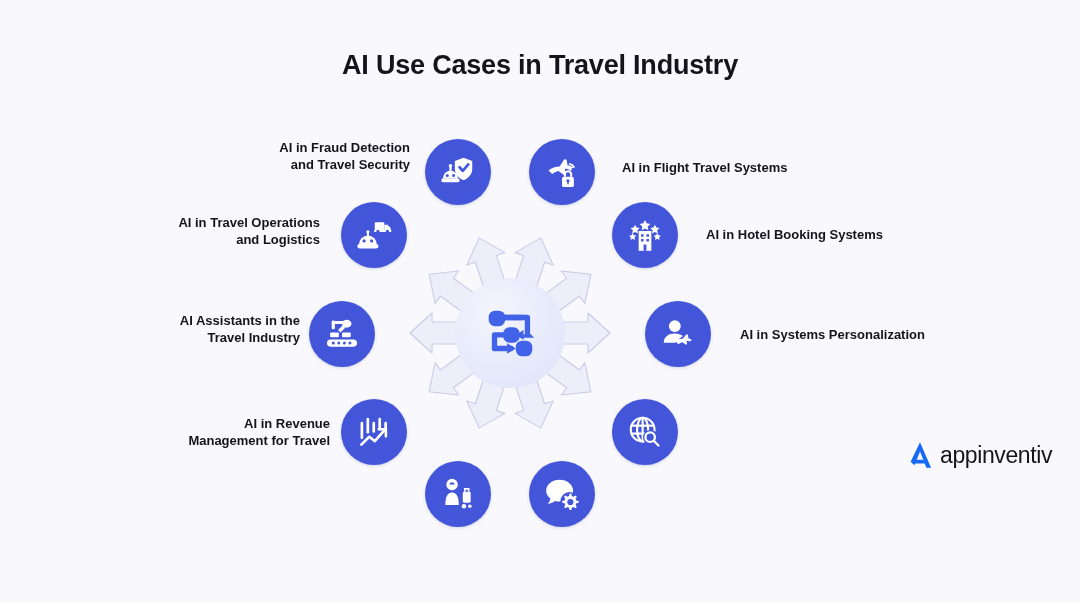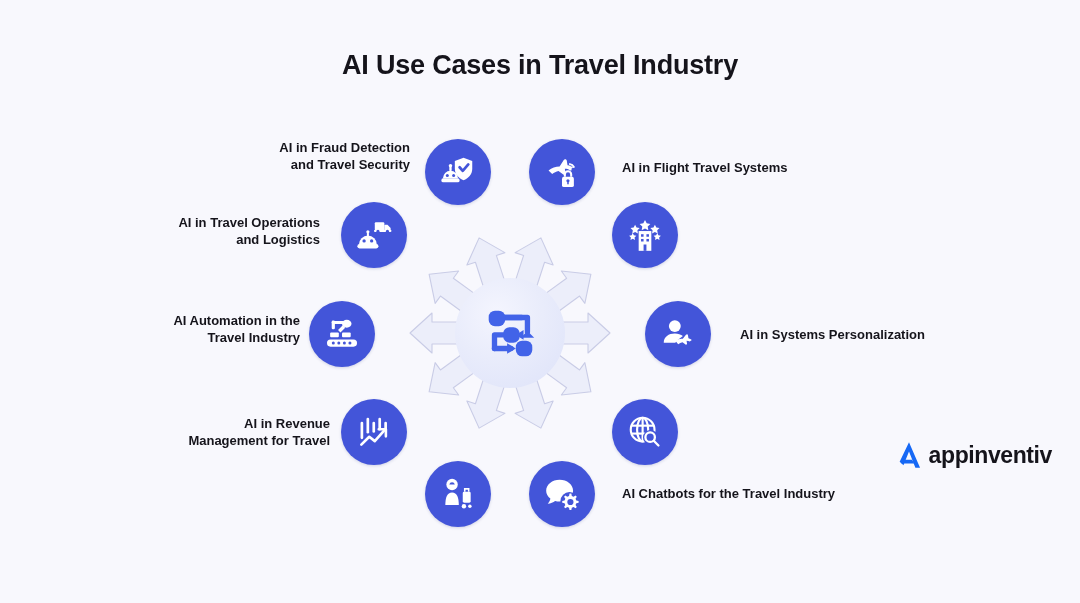--- a/index.html
+++ b/index.html
@@ -103,21 +103,21 @@
     bottom: 20px;
     display: flex;
     align-items: center;
     gap: 3px;
   }
   #brand-mark { width: 34px; height: 34px; display: block; }
   #brand-name {
     font-size: 23px;
     color: #15141b;
     letter-spacing: -0.4px;
-    font-weight: bold;
+    font-weight: normal;
   }
 </style>
 </head>
 <body>
 
 <div id="infographic">
 
   <div id="page-title">AI Use Cases in Travel Industry</div>
 
   <div id="hub">
@@ -217,20 +217,21 @@
       <rect x="16" y="19" width="16" height="25" fill="#ffffff"></rect>
       <g fill="#4355d9">
         <rect x="19" y="23" width="3.2" height="3.2"></rect>
         <rect x="25.8" y="23" width="3.2" height="3.2"></rect>
         <rect x="19" y="29" width="3.2" height="3.2"></rect>
         <rect x="25.8" y="29" width="3.2" height="3.2"></rect>
         <rect x="22.2" y="36" width="3.6" height="8"></rect>
       </g>
     </svg>
   </div>
+  <div class="label right" style="left:706px; top:226px; width:330px;">AI in Hotel Booking Systems</div>
 
   <div class="node" style="left:645px; top:301px;">
     <svg viewBox="0 0 48 48">
       <circle cx="20" cy="14" r="7.5" fill="#ffffff"></circle>
       <path d="M6 35 c0 -7.3 6.3 -11.5 14 -11.5 c4 0 7.6 1.1 10.2 3.1 l-7 5.4 l-2.6 3 Z" fill="#ffffff"></path>
       <path d="M24 33.5 c2.8 -2.4 6.5 -3.4 10 -3 l4.4 -5.4 c0.9 -1.1 2.4 -1.1 2.7 0.4 l0.7 4.4 c1.9 0.4 3.5 1.2 4.6 2.2 l-2.8 2.2 c-1.3 -0.7 -2.8 -1 -4.4 -1 l0.6 3.8 c0.2 1.2 -1.1 1.9 -2 1.1 l-4.2 -3.1 c-2.2 0.4 -4.1 1.4 -5.9 2.9 Z" fill="#ffffff" transform="translate(-4,2) scale(0.92) translate(3,0)"></path>
     </svg>
   </div>
   <div class="label right" style="left:740px; top:326px; width:330px;">AI in Systems Personalization</div>
 
@@ -254,21 +255,20 @@
   <div class="node" style="left:529px; top:461px;">
     <svg viewBox="0 0 48 48">
       <path d="M21 6 C11.6 6 4 12.2 4 19.8 c0 3.9 2 7.4 5.3 9.9 c-0.3 2.4 -1.5 4.7 -3.3 6.6 c3.7 -0.4 7 -1.8 9.3 -3.6 c1.8 0.5 3.7 0.8 5.7 0.8 c9.4 0 17 -6.2 17 -13.7 C38 12.2 30.4 6 21 6 Z" fill="#ffffff"></path>
       <circle cx="33.5" cy="33" r="11.5" fill="#4355d9"></circle>
       <g fill="#ffffff">
         <path d="M33.5 23.5 l2.3 0 l0.6 2.9 l2.2 1 l2.5 -1.6 l1.6 1.6 l-1.6 2.5 l1 2.2 l2.9 0.6 v2.3 l-2.9 0.6 l-1 2.2 l1.6 2.5 l-1.6 1.6 l-2.5 -1.6 l-2.2 1 l-0.6 2.9 h-2.3 l-0.6 -2.9 l-2.2 -1 l-2.5 1.6 l-1.6 -1.6 l1.6 -2.5 l-1 -2.2 l-2.9 -0.6 v-2.3 l2.9 -0.6 l1 -2.2 l-1.6 -2.5 l1.6 -1.6 l2.5 1.6 l2.2 -1 Z"></path>
       </g>
       <circle cx="34.6" cy="34.1" r="3.9" fill="#4355d9"></circle>
     </svg>
   </div>
-  <div class="label right" style="left:622px; top:485px; width:340px;">AI Chatbots for the Travel Industry</div>
 
   <div class="node" style="left:425px; top:461px;">
     <svg viewBox="0 0 48 48">
       <circle cx="16.5" cy="12" r="7.2" fill="#ffffff"></circle>
       <path d="M13 12 a3.6 3.6 0 0 1 7 0 Z" fill="#4355d9"></path>
       <path d="M8 38 c0 -9.5 2.2 -16 8.5 -16 c6.3 0 8.5 6.5 8.5 16 Z" fill="#ffffff"></path>
       <rect x="30" y="21" width="10" height="14" rx="1.8" fill="#ffffff"></rect>
       <path d="M32.5 21 v-3.5 h5 V21" fill="none" stroke="#ffffff" stroke-width="2"></path>
       <circle cx="31.5" cy="39.5" r="2.8" fill="#ffffff"></circle>
       <circle cx="39" cy="39.5" r="2.2" fill="#ffffff"></circle>
@@ -303,21 +303,21 @@
         <rect x="5" y="31" width="38" height="9" rx="4.5"></rect>
       </g>
       <g fill="#4355d9">
         <circle cx="13" cy="35.5" r="1.9"></circle>
         <circle cx="20" cy="35.5" r="1.9"></circle>
         <circle cx="27" cy="35.5" r="1.9"></circle>
         <circle cx="34" cy="35.5" r="1.9"></circle>
       </g>
     </svg>
   </div>
-  <div class="label left" style="left:80px; top:312px; width:220px;">AI Automation in the
+  <div class="label left" style="left:80px; top:312px; width:220px;">AI Assistants in the
 Travel Industry</div>
 
   <div class="node" style="left:341px; top:202px;">
     <svg viewBox="0 0 48 48">
       <g fill="#ffffff">
         <rect x="25" y="8" width="12" height="10" rx="1.3"></rect>
         <path d="M37 11 h4 l4 4 v3 h-8 Z"></path>
         <rect x="24" y="17.5" width="22" height="2.6" rx="1.3"></rect>
       </g>
       <g fill="#4355d9">

